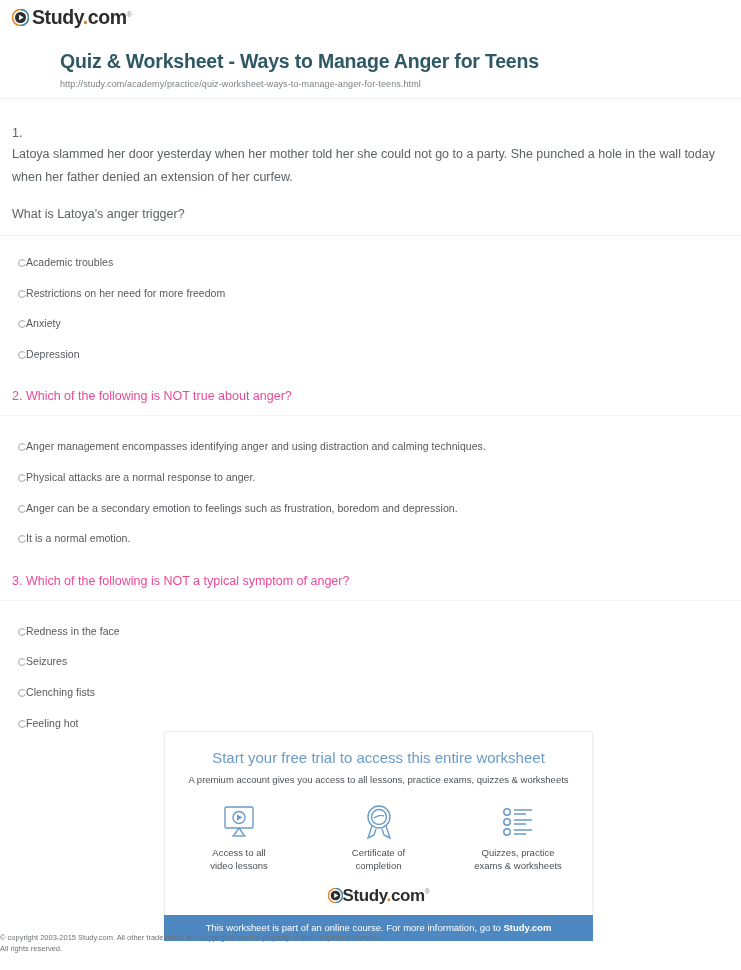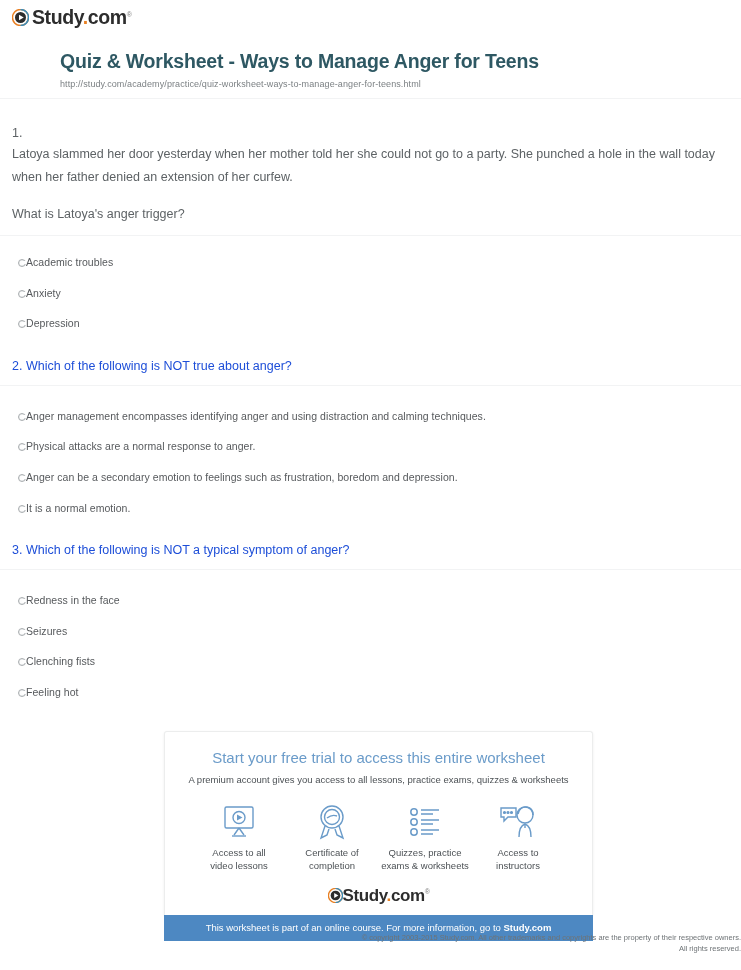--- a/index.html
+++ b/index.html
@@ -90,21 +90,21 @@
     margin: 0;
   }
   .q-sub {
     font-size: 12.5px;
     color: #5d6265;
     line-height: 1.85;
     margin-top: 14px;
   }
   .q-heading {
     font-size: 12.5px;
-    color: #1d4ed8;
+    color: #ec4899;
     line-height: 1.6;
     padding-top: 26px;
     padding-bottom: 9px;
   }
 
   .options {
     list-style: none;
     margin: 0;
     padding: 20px 0 0 0;
   }
@@ -214,21 +214,21 @@
     padding: 7px 0 8px 0;
     line-height: 1.2;
   }
   .promo-bar b { font-weight: bold; }
 
   .copyright {
     position: absolute;
     left: 0;
     top: 933px;
     width: 741px;
-    text-align: right;
+    text-align: left;
     font-size: 7.5px;
     color: #6e7376;
     line-height: 1.45;
   }
 </style>
 </head>
 <body>
 
 <div class="brand-header">
   <div class="logo">
@@ -257,20 +257,24 @@
 </div>
 <div class="hr" style="margin-top:9px"></div>
 <div class="qblock">
   <ul class="options">
     <li class="option">
       <span class="radio"></span>
       <span class="option-label">Academic troubles</span>
     </li>
     <li class="option">
       <span class="radio"></span>
+      <span class="option-label">Restrictions on her need for more freedom</span>
+    </li>
+    <li class="option">
+      <span class="radio"></span>
       <span class="option-label">Anxiety</span>
     </li>
     <li class="option">
       <span class="radio"></span>
       <span class="option-label">Depression</span>
     </li>
   </ul>
 </div>
 
 <div class="qblock">
@@ -377,40 +381,20 @@
               <path d="M12 24 h18 M12 28 h12"></path>
             </g>
           </svg>
         </div>
         <div class="feature-text">
           <span>Quizzes, practice</span><br>
           <span>exams &amp; worksheets</span>
         </div>
       </div>
 
-      <div class="feature">
-        <div class="feature-icon">
-          <svg width="38" height="34" viewBox="0 0 38 34">
-            <g fill="none" stroke="#6a9bc9" stroke-width="1.4">
-              <path d="M2 3 h15 v9 h-8 l-4 4 v-4 h-3 z"></path>
-              <circle cx="9" cy="7.5" r="0.9" fill="#6a9bc9"></circle>
-              <circle cx="12.5" cy="7.5" r="0.9" fill="#6a9bc9"></circle>
-              <circle cx="5.5" cy="7.5" r="0.9" fill="#6a9bc9"></circle>
-              <circle cx="26" cy="10" r="8"></circle>
-              <path d="M19 9 q2 -8 9 -7 q6 1 6 8"></path>
-              <path d="M20 32 q0 -11 6 -13 q6 2 6 13"></path>
-              <path d="M26 19 v4"></path>
-            </g>
-          </svg>
-        </div>
-        <div class="feature-text">
-          <span>Access to</span><br>
-          <span>instructors</span>
-        </div>
-      </div>
     </div>
 
     <div class="promo-logo">
       <span class="logo-mark">
         <svg viewBox="0 0 34 34" width="15" height="15">
           <circle cx="17" cy="17" r="16" fill="none" stroke="#e88024" stroke-width="3"></circle>
           <path d="M17 1 a16 16 0 0 1 0 32" fill="none" stroke="#3a8dbd" stroke-width="3"></path>
           <circle cx="17" cy="17" r="11" fill="#2d2d2d"></circle>
           <polygon points="14,11.5 23.5,17 14,22.5" fill="#ffffff"></polygon>
         </svg>

